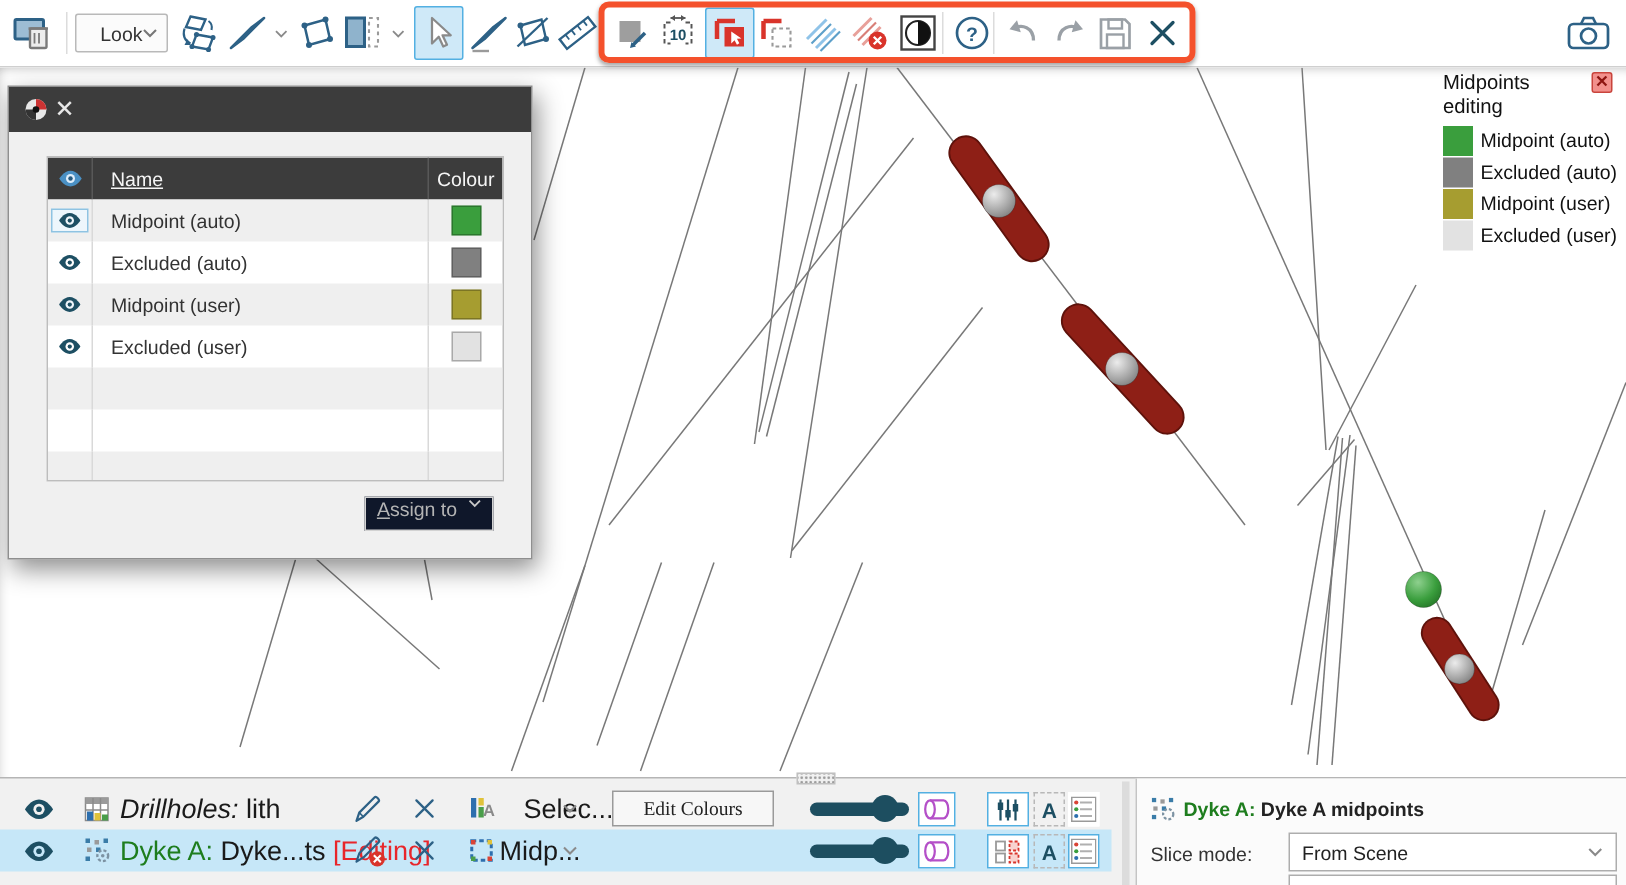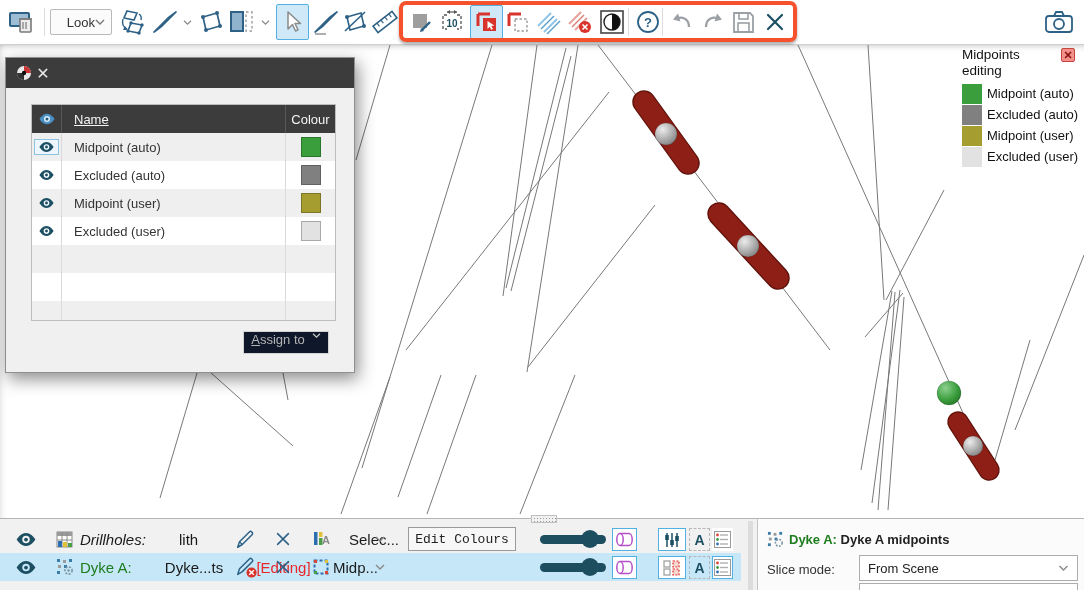--- a/index.html
+++ b/index.html
@@ -55,25 +55,25 @@
   #assign { position:absolute; left:237px; top:273px; width:86px; height:23px; background:#0f172a; border:1px solid #d2d2d2; color:#b4b4b4; font-size:13px; display:flex; align-items:flex-start; justify-content:center; }
   #assign u { text-decoration:underline; }
 
   
   #bottom { position:absolute; left:0; top:518px; width:1084px; height:72px; background:#f1f1f1; border-top:1px solid #b5b5b5; }
   #grip { position:absolute; left:531px; top:-4px; width:26px; height:8px; background:#f1f1f1; border:1px solid #c0c0c0;
     background-image:radial-gradient(#9a9a9a 0.8px, transparent 0.9px); background-size:3px 3px; background-position:1px 1px; }
   .brow { position:absolute; left:0; width:741px; height:28px; }
   #brow2 { background:#c6e7f8; }
   .bcell { position:absolute; top:0; height:28px; display:flex; align-items:center; }
-  .blabel { font-size:15px; color:#1a1a1a; white-space:nowrap;gap:29px; }
+  .blabel { font-size:18px; color:#1a1a1a; white-space:nowrap; }
   .ital { font-style:italic; }
   .greenp { color:#1e7d1e; }
   .redst { color:#e8262b; }
-  #editcol { position:absolute; left:408px; top:2px; width:108px; height:24px; background:#f7f7f7; border:1px solid #9a9a9a; font-size:13px; color:#222; font-family:Liberation Mono, monospace; }
+  #editcol { position:absolute; left:408px; top:2px; width:108px; height:24px; background:#f7f7f7; border:1px solid #9a9a9a; font-size:13px; color:#222; font-family:Liberation Serif, serif; }
   .strack { position:absolute; left:540px; top:10px; width:66px; height:9px; border-radius:5px; background:#1d4e60; }
   .sknob { position:absolute; left:581px; top:5px; width:18px; height:18px; border-radius:50%; background:#1d4e60; }
   .iconbox { position:absolute; top:3px; height:23px; display:flex; align-items:center; justify-content:center; background:#fff; }
   .bluebrd { border:1px solid #53b0e2; }
   .graybrd { border:1px dashed #b8b8b8; background:transparent; }
   .plainbrd { border:1px solid #fff; }
   #divider { position:absolute; left:748px; top:2px; width:5px; height:70px; background:#dcdcdc; }
   #props { position:absolute; left:757px; top:0; width:327px; height:72px; background:#fbfbfb; border-left:1px solid #c4c4c4; }
   #props .ptitle { position:absolute; left:31px; top:13px; font-size:13px; font-weight:bold; color:#222; white-space:nowrap; }
   #props .ptitle .greenp { font-weight:bold; }

